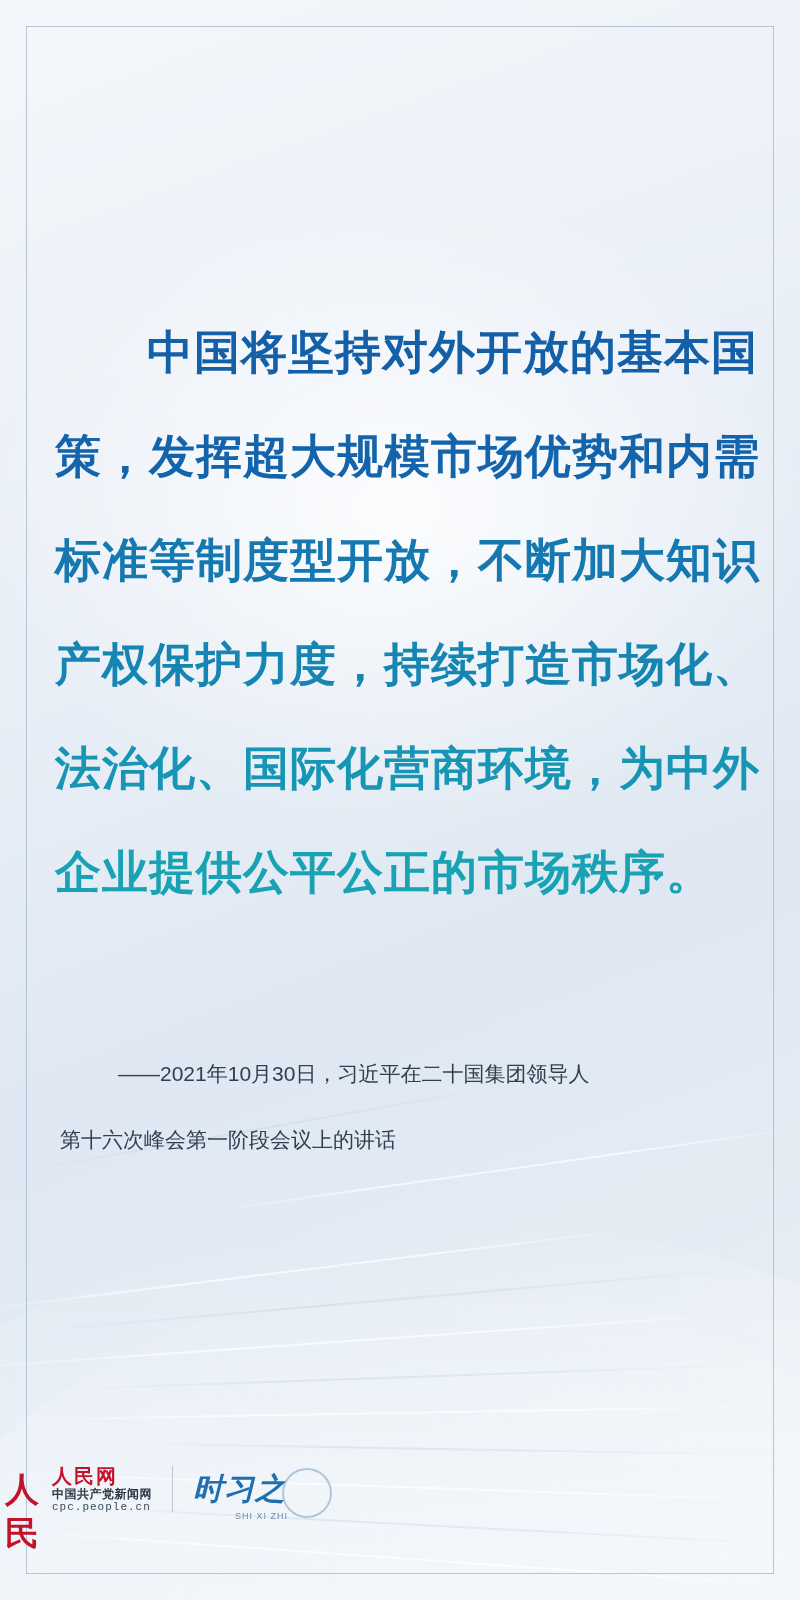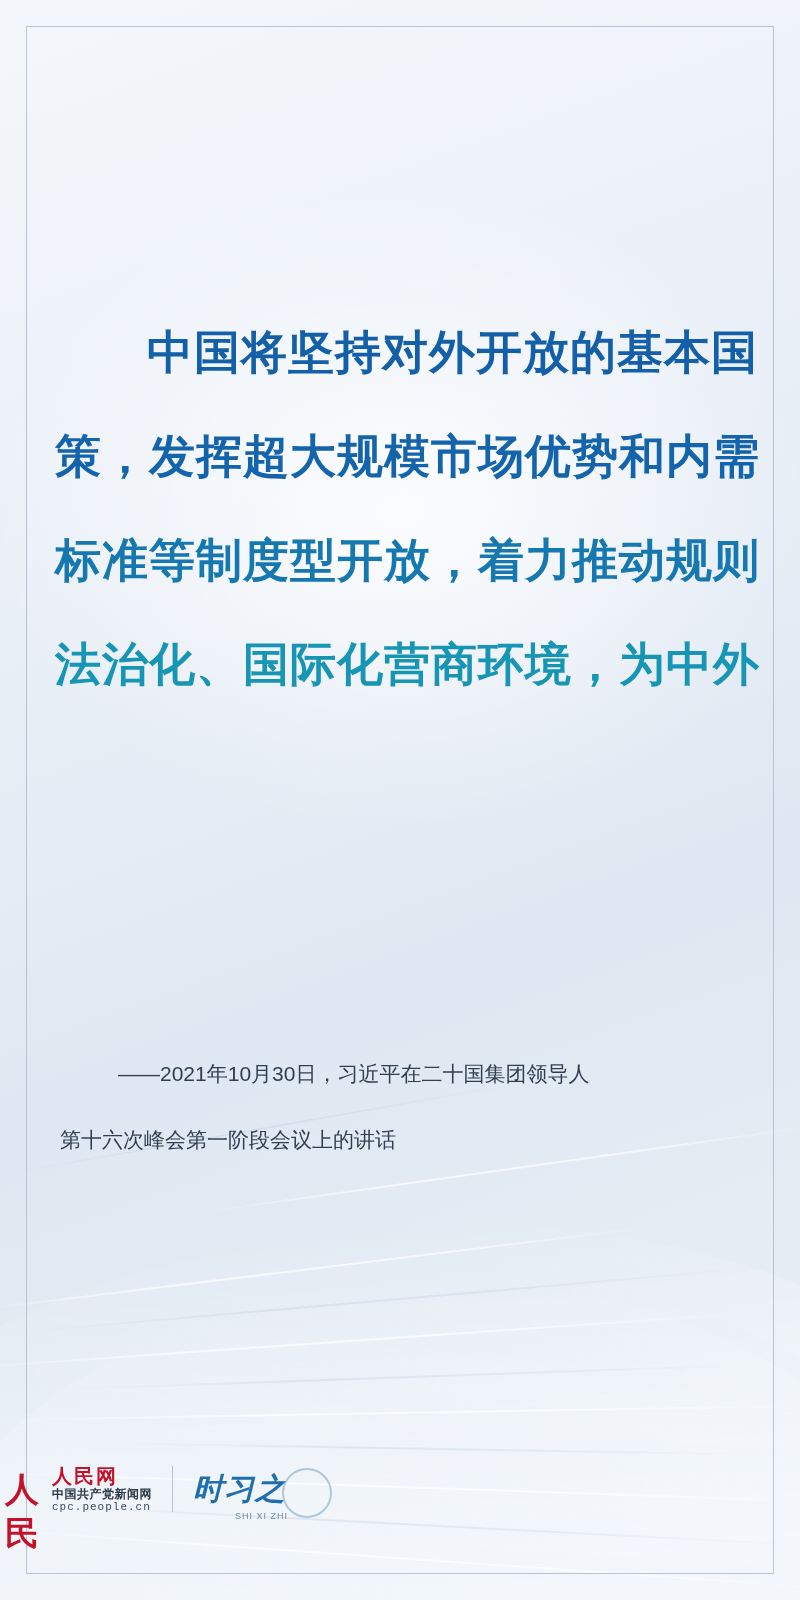--- a/index.html
+++ b/index.html
@@ -242,22 +242,24 @@
     <div class="streak" style="left:200px; bottom:430px; width:620px; transform:rotate(-8deg);"></div>
   </div>
 
   <div class="frame"></div>
 
   <div class="content">
 
     <div class="quote">
       <div class="quote-line indent" style="color:#1460a8;">中国将坚持对外开放的基本国</div>
       <div class="quote-line" style="color:#1464ab;">策，发挥超大规模市场优势和内需</div>
-      <div class="quote-line" style="color:#1678b0;">标准等制度型开放，着力推动规则</div>
+      <div class="quote-line" style="color:#1678b0;">标准等制度型开放，不断加大知识</div>
+      <div class="quote-line" style="color:#1685b2;">产权保护力度，持续打造市场化、</div>
       <div class="quote-line" style="color:#1795b4;">法治化、国际化营商环境，为中外</div>
+      <div class="quote-line" style="color:#18a2b3;">企业提供公平公正的市场秩序。</div>
     </div>
 
     <div class="source">
       <div class="l1">——2021年10月30日，习近平在二十国集团领导人</div>
       <div class="l2">第十六次峰会第一阶段会议上的讲话</div>
     </div>
 
     <div class="footer">
 
       <div class="logo-people">

